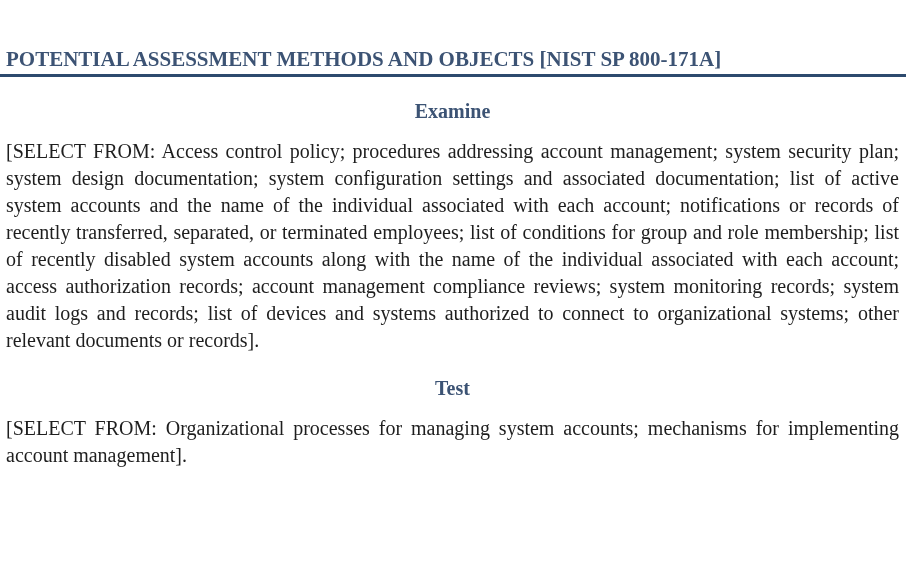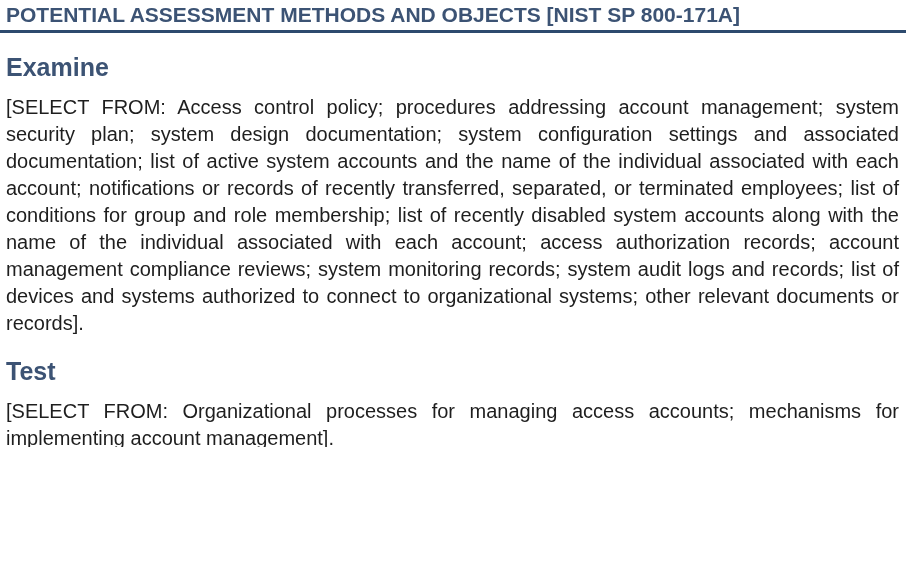--- a/index.html
+++ b/index.html
@@ -6,21 +6,22 @@
     margin: 0;
     padding: 0;
     background: #ffffff;
   }
   .page {
     position: relative;
     width: 906px;
     height: 447px;
     overflow: hidden;
     background: var(--page-bg, #ffffff);
-    font-family: Liberation Sans, sans-serif;
+    font-family: Liberation Serif, serif;
+    margin-top: 44px;
   }
   .title-row {
     padding: 3px 7px 0 6px;
   }
   .doc-title {
     margin: 0;
     font-size: 21px;
     line-height: 24px;
     font-weight: bold;
     color: var(--heading-navy, #3c5374);
@@ -30,24 +31,25 @@
   .title-rule {
     height: 3px;
     margin-top: 3px;
     background: var(--title-rule, #2d4a6e);
   }
   .content {
     padding: 0 7px 0 6px;
   }
   .section-heading {
     margin: 23px 0 15px 0;
-    font-size: 25px;
+    font-size: 20px;
     line-height: 23px;
     font-weight: bold;
     color: var(--heading-navy, #3c5374);
+    text-align: center;
   }
   .section-body {
     margin: 0;
     font-size: 20px;
     line-height: 27px;
     color: var(--body-text, #1e1e1e);
     text-align: justify;
   }
   
   .clipped-fragment {
@@ -79,20 +81,20 @@
     <section>
       <h2 class="section-heading">Examine</h2>
       <p class="section-body">[SELECT FROM: Access control policy; procedures addressing account management; system security plan; system design documentation; system configuration settings and associated documentation; list of active system accounts and the name of the individual associated with each account; notifications or records of recently transferred, separated, or terminated employees; list of conditions for group and role membership; list of recently disabled system accounts along with the name of the individual associated with each account; access authorization records; account management compliance reviews; system monitoring records; system audit logs and records; list of devices and systems authorized to connect to organizational systems; other relevant documents or records].</p>
     </section>
 
     <section>
     </section>
 
     <section>
       <h2 class="section-heading">Test</h2>
-      <p class="section-body">[SELECT FROM: Organizational processes for managing access accounts; mechanisms for implementing account management].</p>
+      <p class="section-body">[SELECT FROM: Organizational processes for managing system accounts; mechanisms for implementing account management].</p>
     </section>
 
   </div>
 
   <div class="clipped-fragment"></div>
 
 </div>
 
 </body></html>

